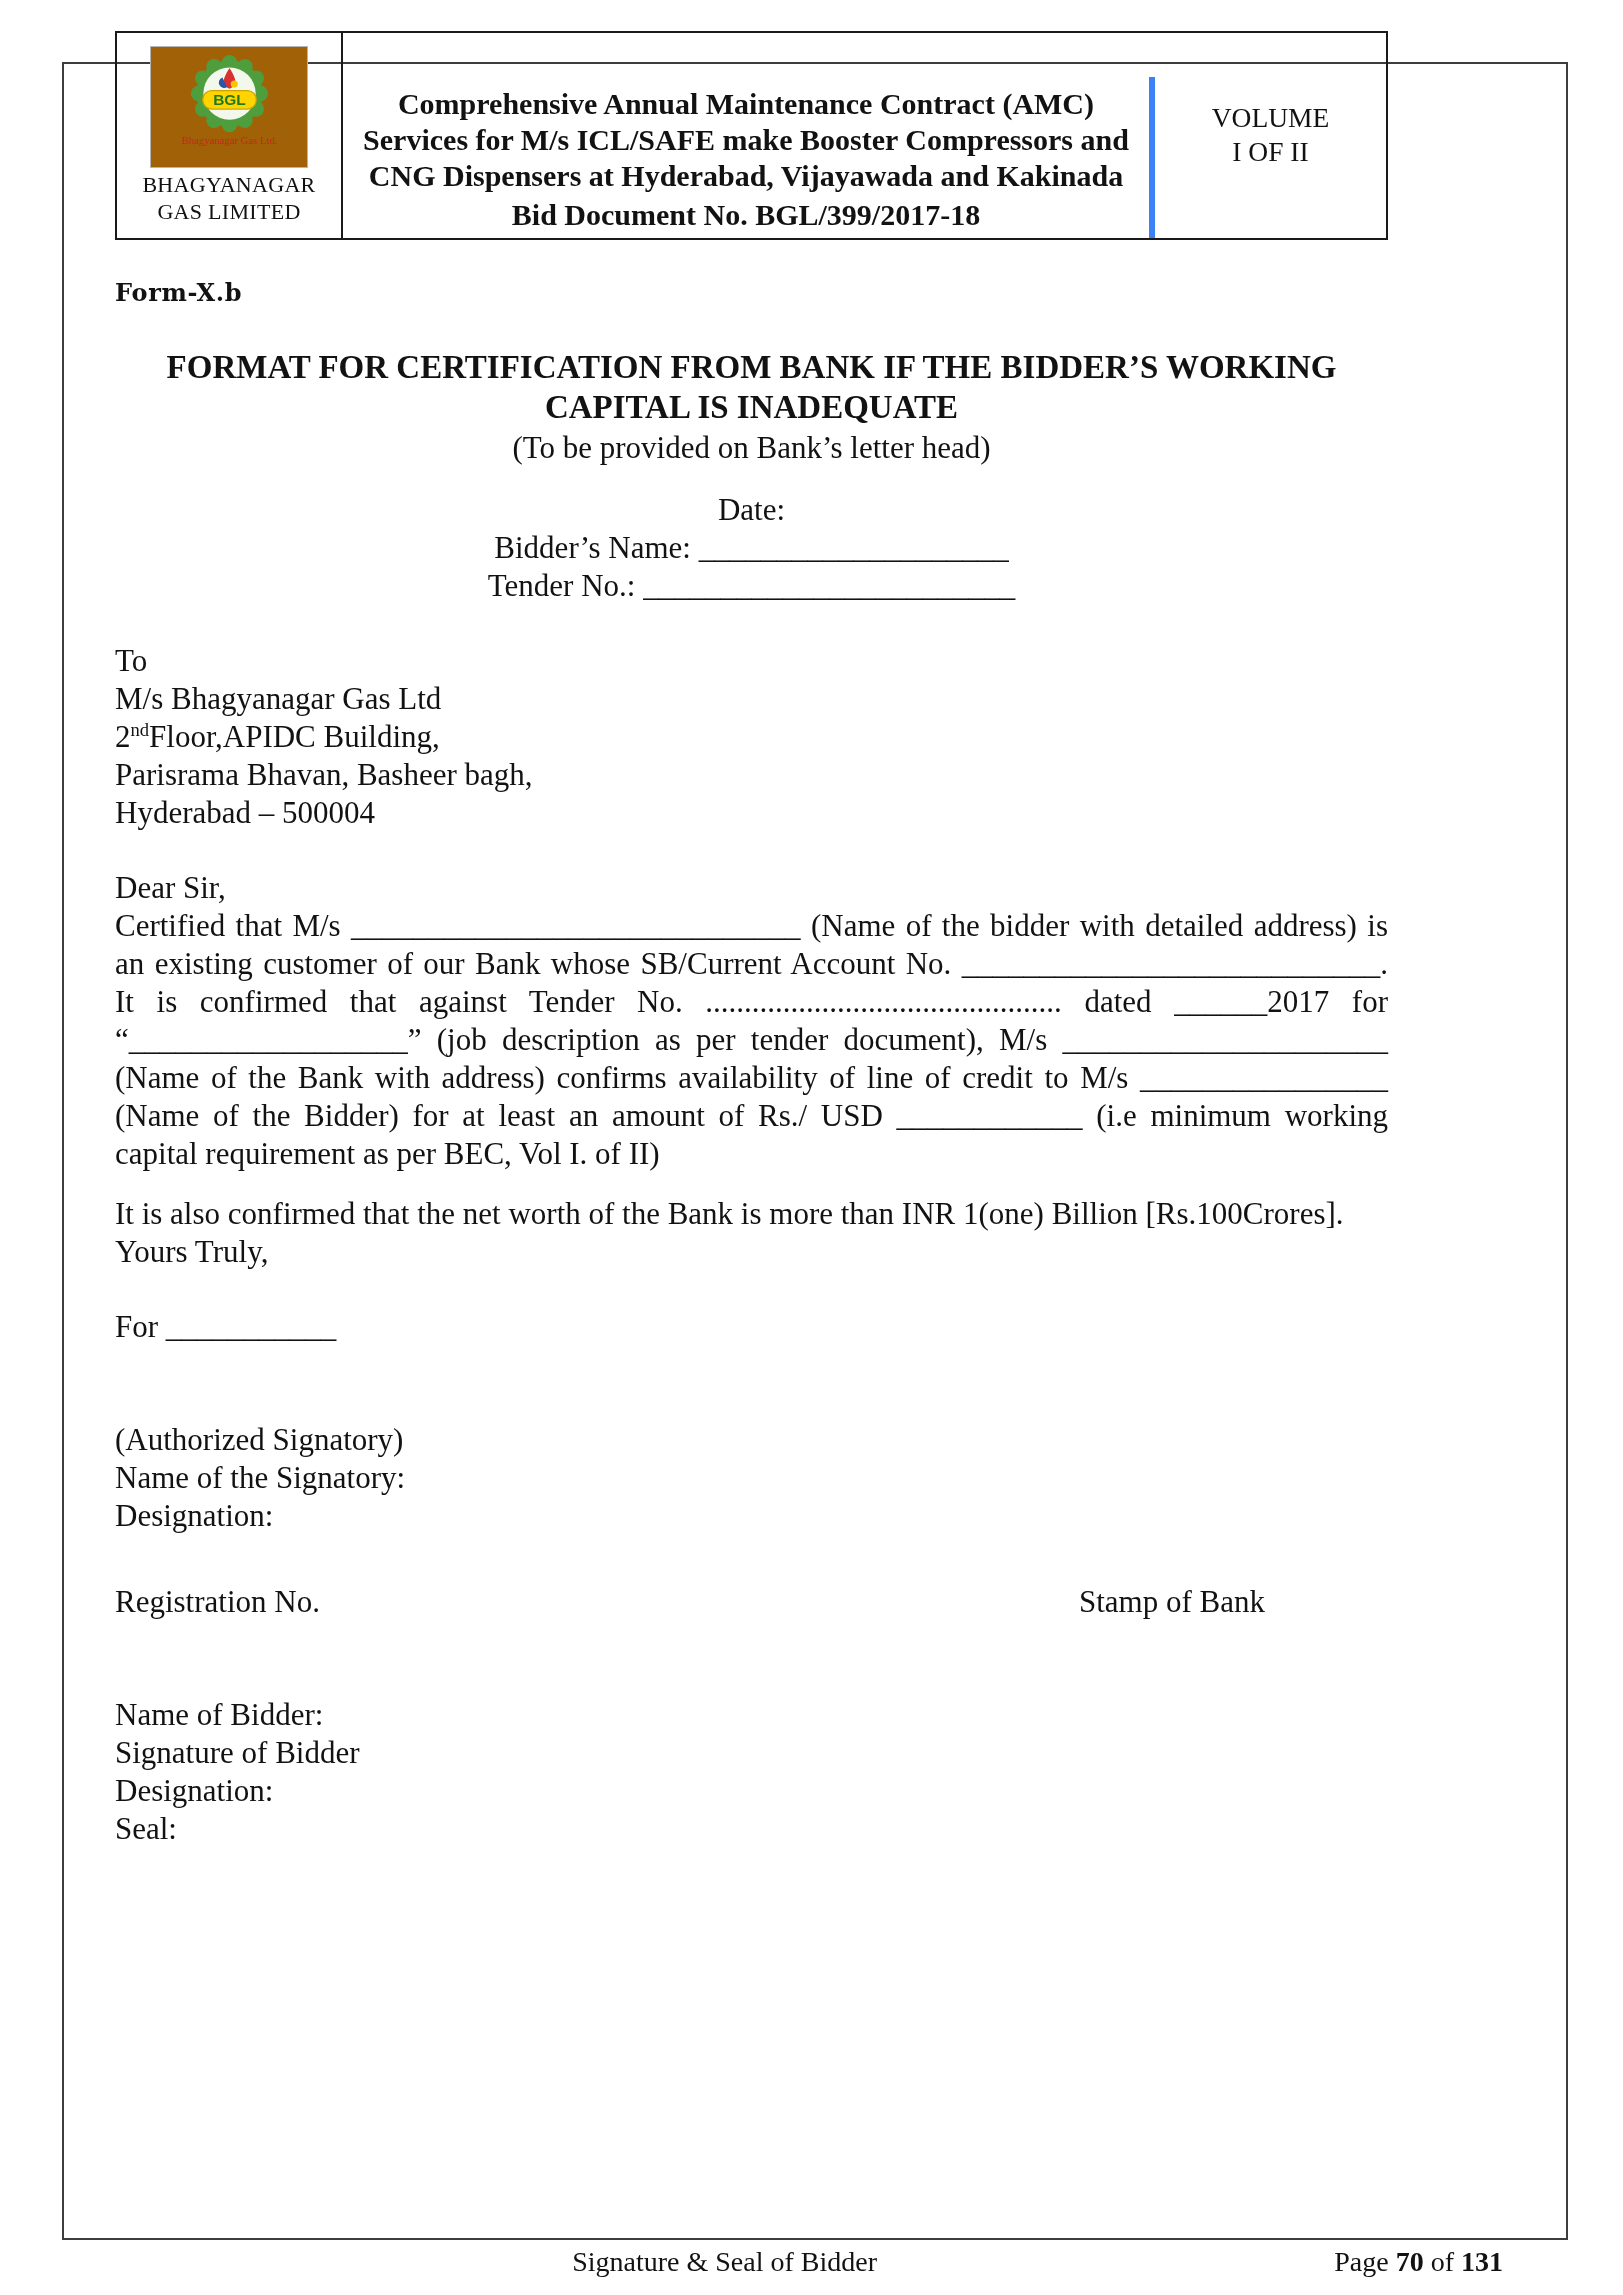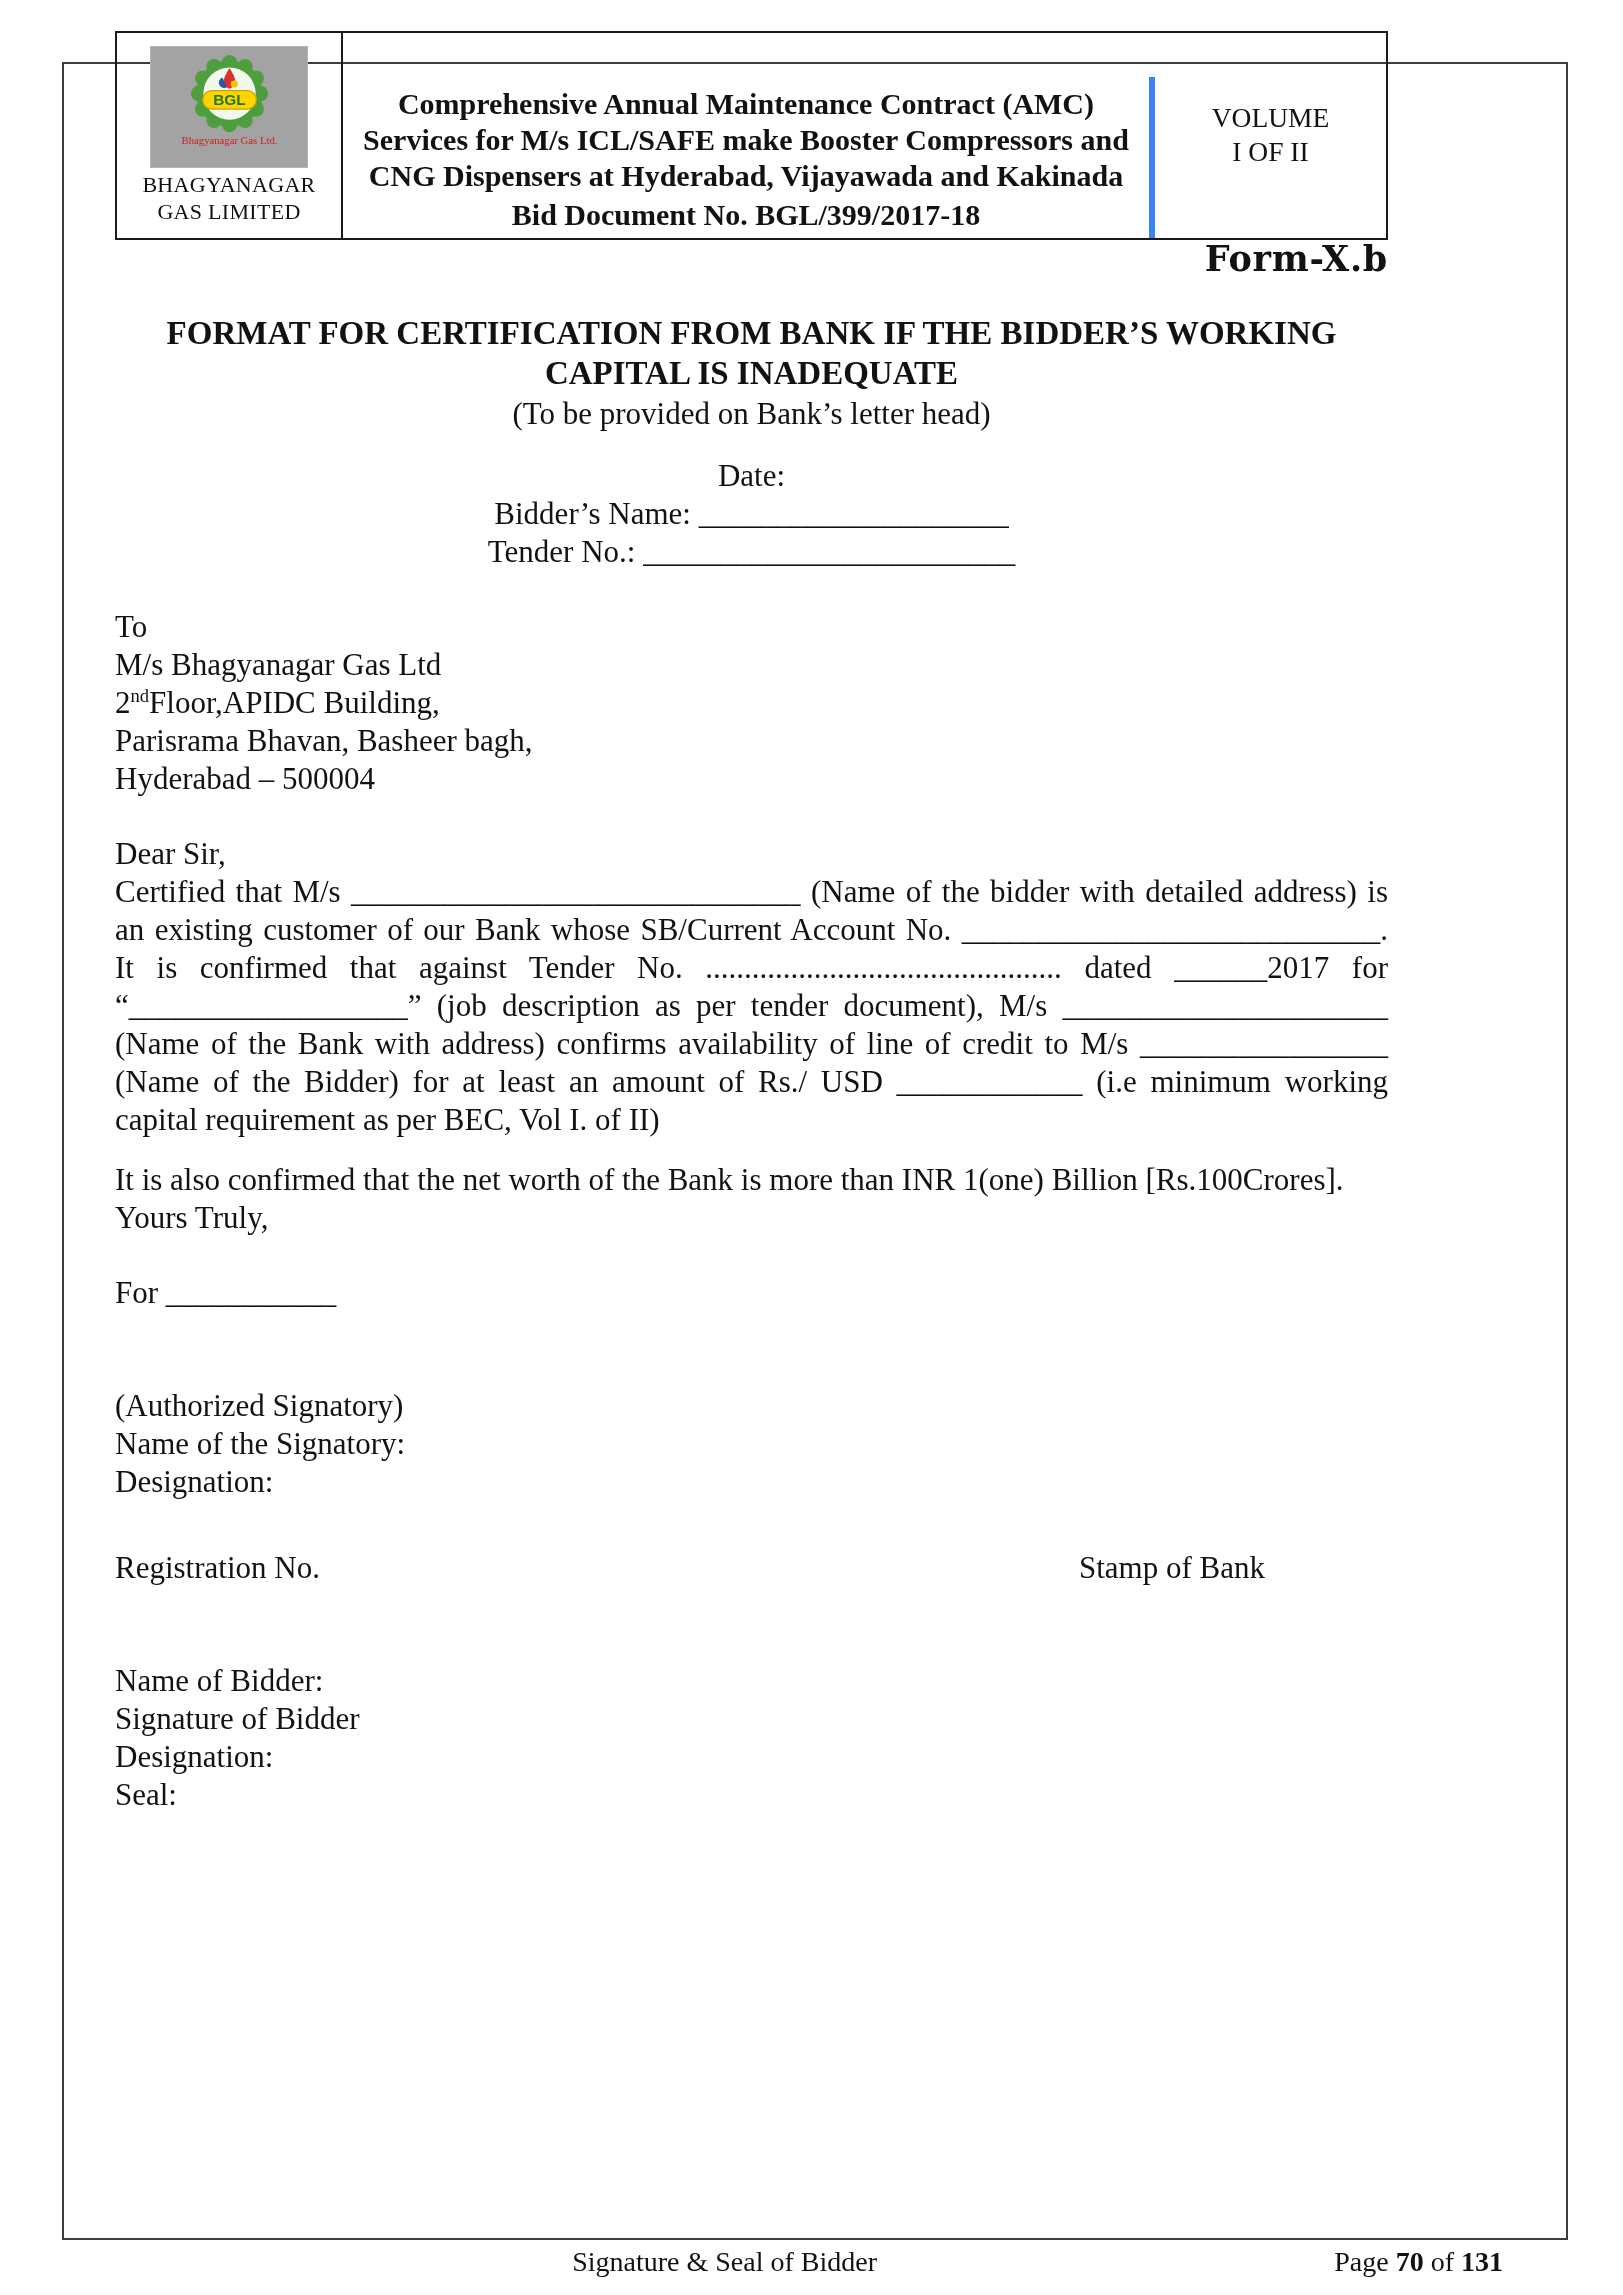--- a/index.html
+++ b/index.html
@@ -35,21 +35,21 @@
   .logo-cell {
     width: 226px;
     border-right: 2px solid #1a1a1a;
     display: flex; flex-direction: column;
     align-items: center; justify-content: center;
     padding: 5.2px 3.9px;
   }
   .logo-img {
     border: 1.3px solid #b5b5b5;
     padding: 2px 3.9px;
-    background: #a3a3a3;
+    background: #a16207;
   }
   .org-name {
     font-size: 22px; line-height: 27px;
     text-align: center; margin-top: 2.6px;
     letter-spacing: 0.3px;
   }
   .title-cell {
     flex: 1;
     border-right: 6px solid #3b82f6;
     text-align: center;
@@ -61,24 +61,24 @@
   .volume-cell {
     width: 231px;
     display: flex; flex-direction: column;
     align-items: center; justify-content: center;
     font-size: 27.5px; line-height: 34px;
     text-align: center;
   }
 
   
   .form-label {
-    text-align: right;
+    margin-top: 34px;
     font-family: "DejaVu Serif", serif;
     font-weight: bold;
-    font-size: 35px;
+    font-size: 24px;
     letter-spacing: 0.7px;
   }
   .heading {
     margin-top: 35px;
     text-align: center;
     font-weight: bold;
     font-size: 33px; line-height: 40px;
   }
   .subheading { text-align: center; margin-top: 2px; }
 

